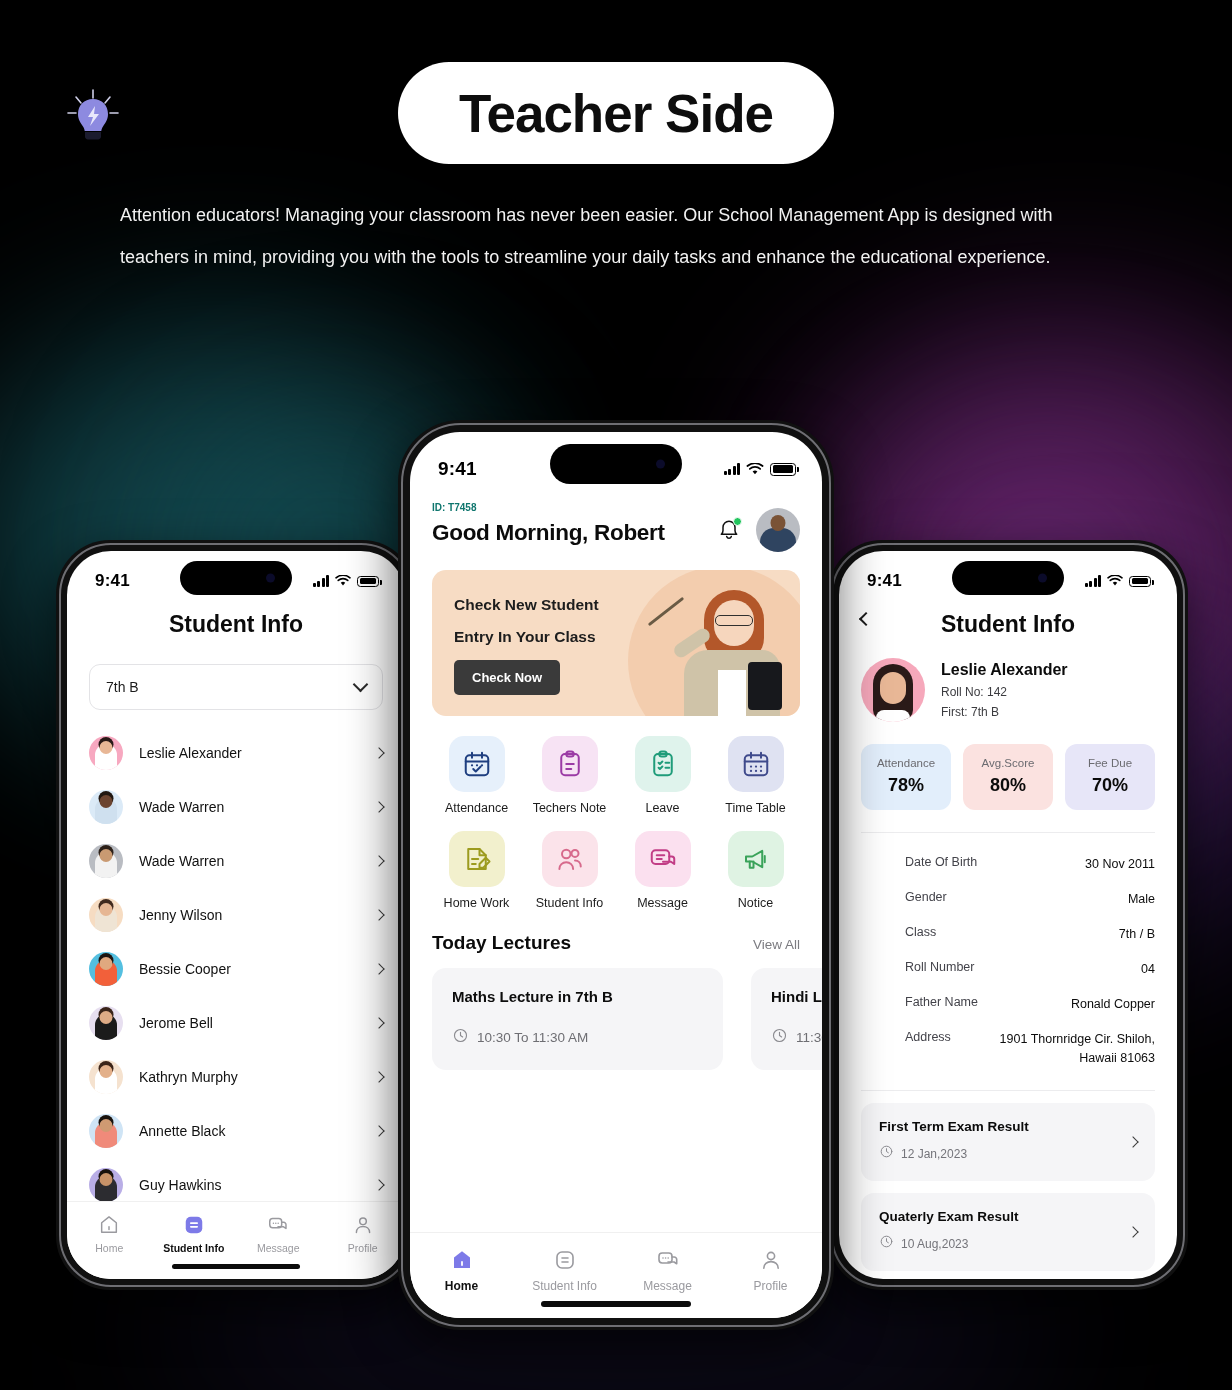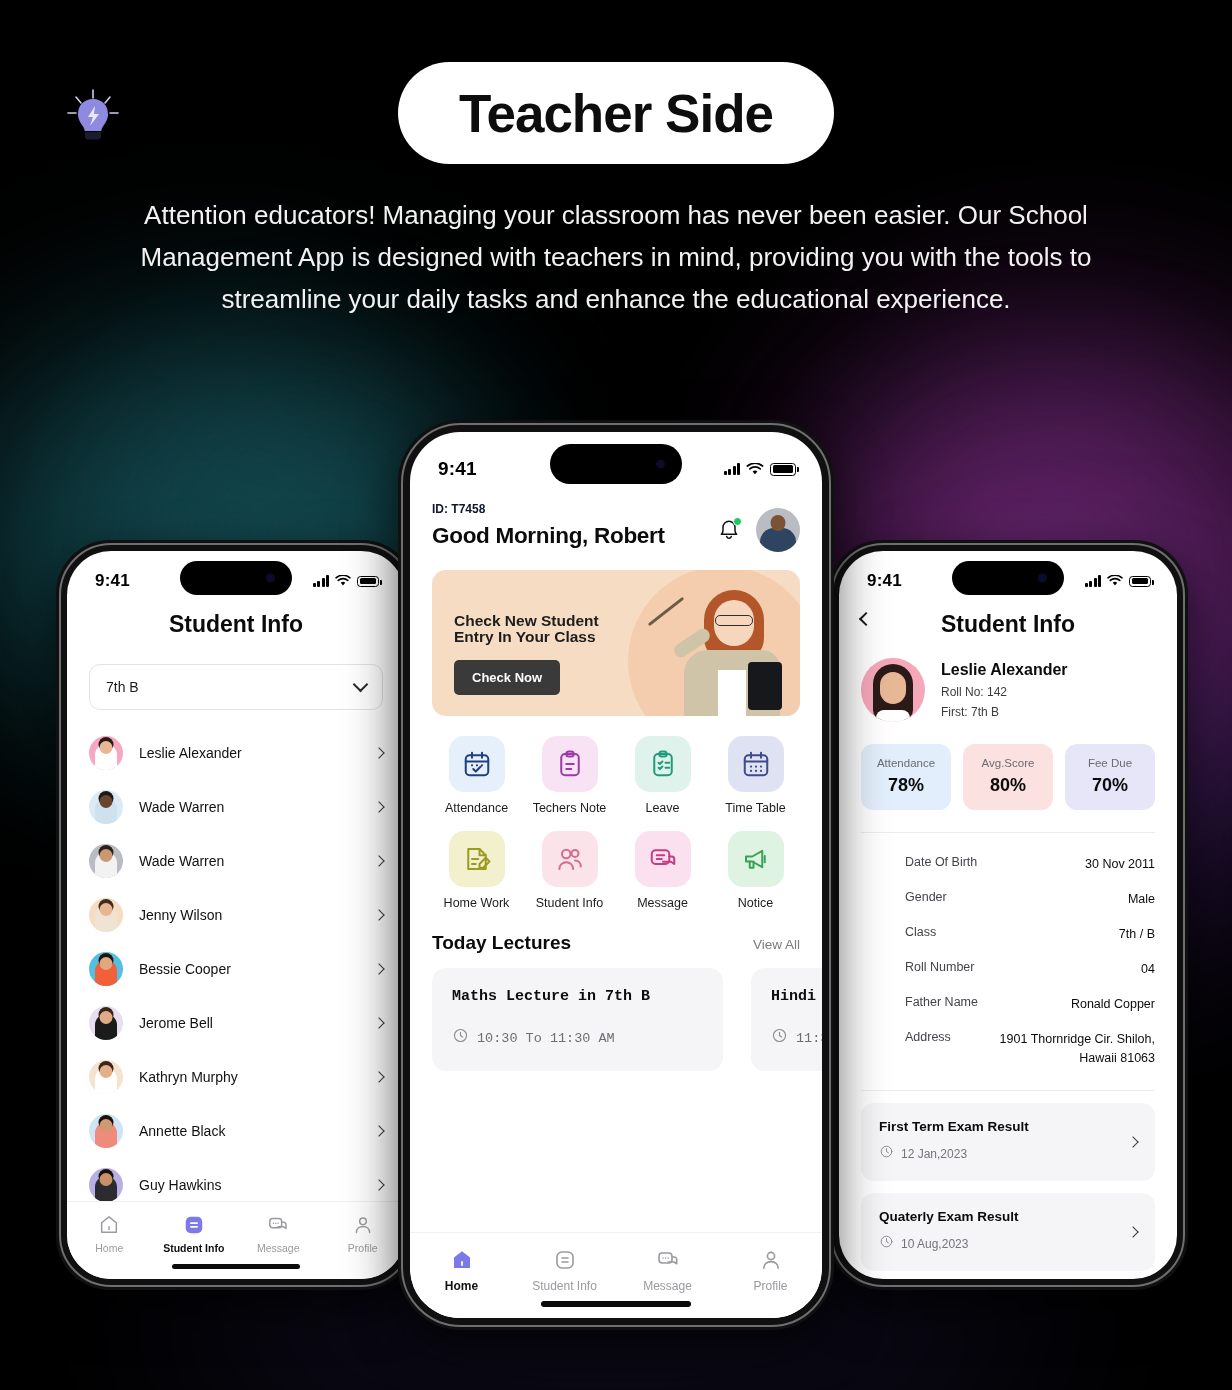--- a/index.html
+++ b/index.html
@@ -20,21 +20,21 @@
 
   
   .logo{ position:absolute; left:62px; top:84px; width:62px; height:68px; }
   .title-pill{
     position:absolute; left:398px; top:62px; width:436px; height:102px;
     background:#fff; border-radius:52px; display:flex; align-items:center; justify-content:center;
   }
   .title-pill span{ font-size:53px; font-weight:700; color:#0d0d0d; letter-spacing:-1px; }
   .subtitle{
     position:absolute; left:120px; top:194px; width:992px;
-    text-align:center; color:#f2f2f2; font-size:26px; line-height:42px; font-weight:400;
+    text-align:left; color:#f2f2f2; font-size:18px; line-height:42px; font-weight:400;
   }
 
   
   .phone{ position:absolute; background:#101010; border-radius:54px; padding:11px;
           box-shadow:0 18px 50px rgba(0,0,0,.65); }
   .phone::after{ content:""; position:absolute; inset:3px; border-radius:52px;
           border:2px solid #6e6e73; pointer-events:none; }
   .screen{ width:100%; height:100%; background:#fff; border-radius:44px; overflow:hidden; position:relative; }
 
   #phone-left{ left:56px; top:540px; width:360px; height:750px; z-index:1; }
@@ -95,38 +95,38 @@
   .tab-ico{ width:22px; height:22px; display:flex; align-items:center; justify-content:center; }
   .home-bar{ position:absolute; left:50%; transform:translateX(-50%); bottom:10px;
              width:128px; height:5px; background:#0b0b0b; border-radius:3px; }
   #phone-center .home-bar{ width:150px; height:6px; bottom:11px; }
   #phone-center .tabbar{ height:86px; padding-top:14px; }
   #phone-center .tab .lbl{ font-size:12px; }
   #phone-center .tab-ico{ width:26px; height:26px; }
 
   
   .greet-wrap{ display:flex; align-items:flex-start; justify-content:space-between; padding:14px 22px 0; }
-  .greet-id{ font-size:12px; font-weight:700; color:#0f172a; }
+  .greet-id{ font-size:10px; font-weight:700; color:#0f766e; }
   .greet-name{ font-size:22.5px; font-weight:700; color:#0b0b0b; margin-top:7px; letter-spacing:-.3px; }
   .greet-right{ display:flex; align-items:center; gap:14px; padding-top:6px; }
   .bell{ position:relative; width:26px; height:26px; }
   .bell .dot{ position:absolute; right:0px; top:0px; width:9px; height:9px; border-radius:50%;
               background:#22c55e; border:1.5px solid #fff; }
   .t-avatar{ width:44px; height:44px; border-radius:50%; background:#b9bcc2; position:relative; overflow:hidden; }
   .t-avatar .body{ position:absolute; bottom:0; left:50%; transform:translateX(-50%);
                    width:36px; height:24px; border-radius:14px 14px 0 0; background:#2f4460; }
   .t-avatar .head{ position:absolute; top:7px; left:50%; transform:translateX(-50%);
                    width:15px; height:16px; border-radius:50%; background:#7a5336; }
   .searchbar{ margin:16px 22px 0; height:52px; border:1px solid #e6e6e9; border-radius:13px;
               display:flex; align-items:center; gap:12px; padding:0 18px; }
   .searchbar .ph{ font-size:15px; color:#9d9da3; }
   .banner{ margin:18px 22px 0; height:146px; border-radius:14px; background:#f7dcc4;
            position:relative; overflow:hidden; }
   .banner .b-t1,.banner .b-t2{ font-size:15.5px; font-weight:700; color:#1d1d1d; }
-  .banner .b-t1{ position:absolute; left:22px; top:42px; }
+  .banner .b-t1{ position:absolute; left:22px; top:26px; }
   .banner .b-t2{ position:absolute; left:22px; top:58px; }
   .banner .b-btn{ position:absolute; left:22px; top:90px; background:#3a3a3a; color:#fff;
                   font-size:13px; font-weight:700; padding:10px 18px; border-radius:5px; }
   .banner .circle{ position:absolute; right:-18px; bottom:-40px; width:190px; height:190px;
                    border-radius:50%; background:#f3cdae; }
   .lady{ position:absolute; right:14px; bottom:0; width:122px; height:132px; }
   .lady .hair{ position:absolute; right:22px; top:6px; width:60px; height:72px;
                border-radius:30px 30px 24px 24px; background:#b3572a; }
   .lady .face{ position:absolute; right:32px; top:16px; width:40px; height:46px;
                border-radius:20px; background:#f6d6bd; }
@@ -143,21 +143,21 @@
               background:#6a5b45; transform:rotate(-38deg); border-radius:2px; }
 
   .grid{ margin:20px 20px 0; display:grid; grid-template-columns:repeat(4,1fr); row-gap:16px; }
   .gcell{ display:flex; flex-direction:column; align-items:center; gap:9px; }
   .gtile{ width:56px; height:56px; border-radius:15px; display:flex; align-items:center; justify-content:center; }
   .glbl{ font-size:12.5px; color:#1d1d1d; }
 
   .sec-head{ margin:22px 22px 0; display:flex; align-items:baseline; justify-content:space-between; }
   .sec-title{ font-size:19px; font-weight:700; color:#0b0b0b; }
   .sec-link{ font-size:13.5px; color:#7b7b80; }
-  .lect-row{ margin:14px 0 0 22px; display:flex; gap:28px;font-family:Liberation Mono, monospace; }
+  .lect-row{ margin:14px 0 0 22px; display:flex; gap:28px; }
   .lect{ flex:0 0 291px; background:#f5f5f7; border-radius:14px; padding:20px 20px 22px; }
   .lect .lt{ font-size:15px; font-weight:700; color:#0d0d0d; }
   .lect .lb{ display:flex; align-items:center; gap:8px; margin-top:22px; }
   .lect .ltime{ font-size:13.5px; color:#6e6e73; }
 
   
   .back-chev{ position:absolute; left:22px; top:63px; width:10px; height:10px;
               border-left:2px solid #1a1a1a; border-bottom:2px solid #1a1a1a; transform:rotate(45deg); }
   .prof{ display:flex; align-items:center; gap:16px; padding:20px 22px 0; }
   .prof-pic{ width:64px; height:64px; border-radius:50%; background:#f6a8bb; position:relative; overflow:hidden; }

